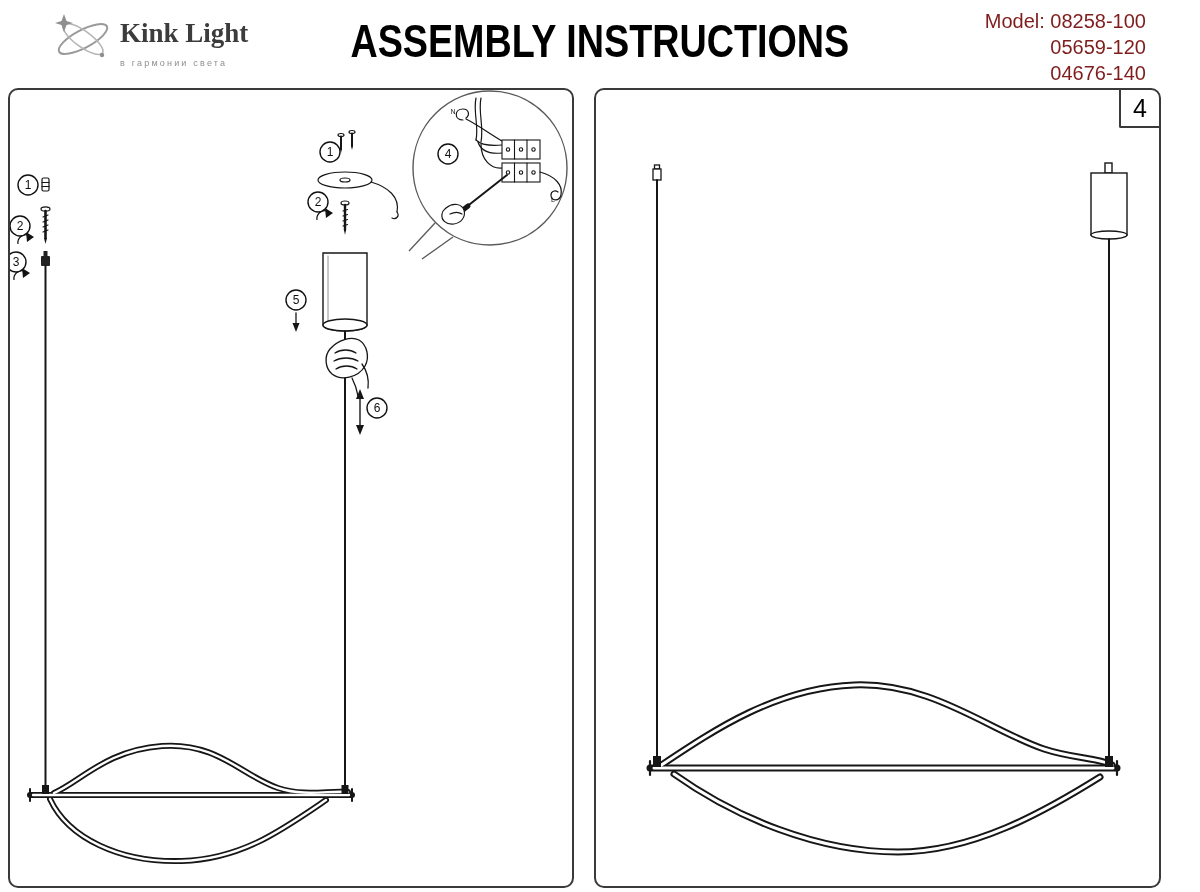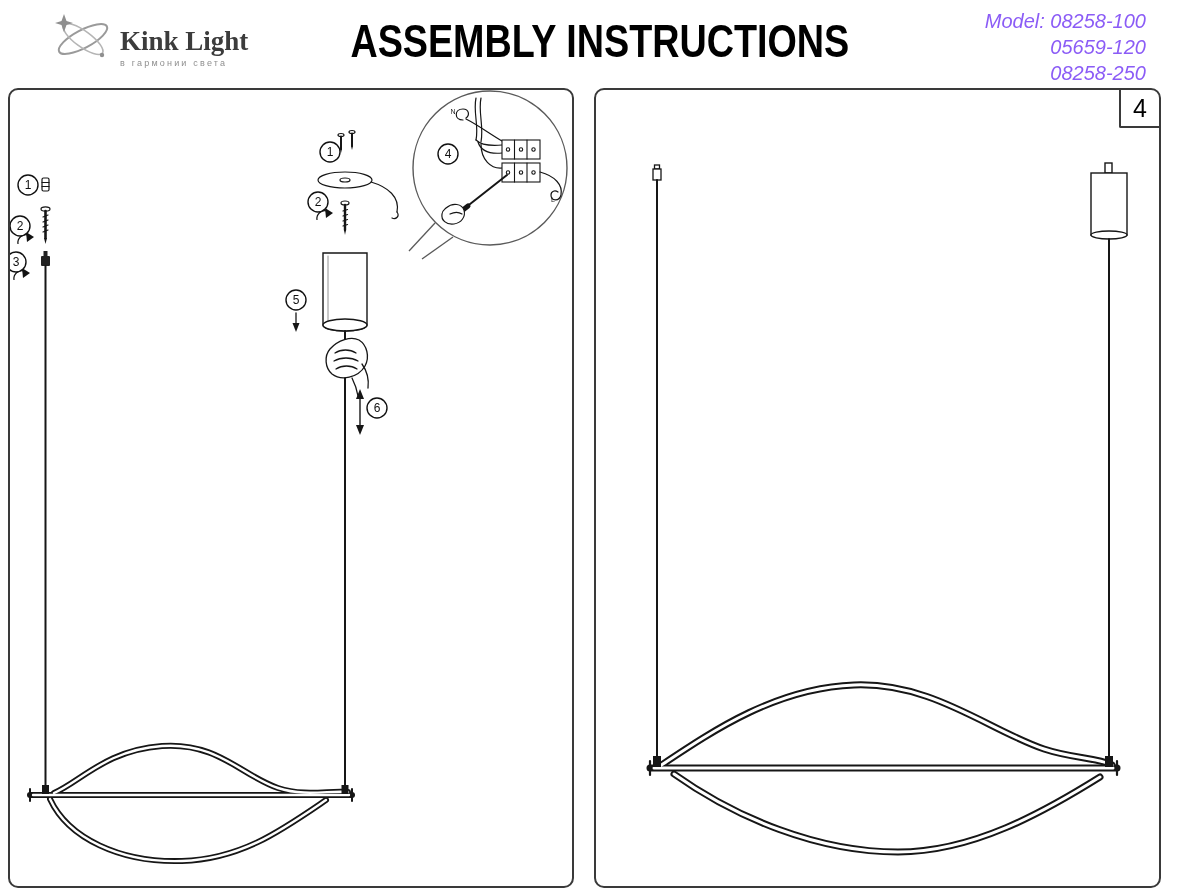--- a/index.html
+++ b/index.html
@@ -4,27 +4,27 @@
 <style>
   html,body{margin:0;padding:0;}
   body{
     width:1200px;height:892px;position:relative;background:#ffffff;
     font-family:"Liberation Sans",sans-serif;color:#111;overflow:hidden;
   }
   
   .hdr-logo{position:absolute;left:52px;top:10px;display:flex;align-items:flex-end;}
   .logo-text{margin-left:6px;margin-top:8px;}
   .brand{font-family:"Liberation Serif",serif;font-weight:bold;font-size:27px;color:#3c3c3c;line-height:28px;}
-  .tagline{font-size:9px;letter-spacing:2.2px;color:#8f8f8f;margin-top:3px;}
+  .tagline{font-size:9px;letter-spacing:2.2px;color:#8f8f8f;margin-top:11px;}
   .title{
     position:absolute;left:300px;top:14px;width:560px;text-align:center;
     font-weight:bold;font-size:46px;letter-spacing:0px;color:#000;
     transform:scaleX(0.82);transform-origin:center;white-space:nowrap;
   }
-  .models{position:absolute;right:54px;top:8px;text-align:right;font-size:20px;line-height:26px;color:#8b5cf6;font-style:italic;}
+  .models{position:absolute;right:54px;top:8px;text-align:right;font-size:20px;line-height:26px;color:#7f1d1d;}
   
   .panel{position:absolute;border:2px solid #3a3a3a;border-radius:10px;background:#fff;}
   #left-panel{left:8px;top:88px;width:562px;height:796px;}
   #right-panel{left:594px;top:88px;width:563px;height:796px;}
   .panel svg{position:absolute;left:0;top:0;}
   .page-num-box{
     position:absolute;top:0;right:0;width:38px;height:36px;
     border-left:2px solid #3a3a3a;border-bottom:2px solid #3a3a3a;
     display:flex;align-items:center;justify-content:center;
     font-size:25px;color:#000;border-bottom-left-radius:2px;
@@ -49,21 +49,21 @@
     <div class="brand">Kink Light</div>
     <div class="tagline">в гармонии света</div>
   </div>
 </div>
 
 <div class="title">ASSEMBLY INSTRUCTIONS</div>
 
 <div class="models">
   <div><span>Model:</span> <span>08258-100</span></div>
   <div>05659-120</div>
-  <div>08258-250</div>
+  <div>04676-140</div>
 </div>
 
 <div class="panel" id="left-panel">
   <svg width="558" height="792" viewBox="0 0 558 792">
     <defs>
       <g id="carrow" stroke="#111" fill="none" stroke-width="1.2">
         <path d="M -7,3 A 8,8 0 0 1 3,-6"></path>
         <polygon points="1,-9 9,-4 2,1" fill="#111" stroke="none"></polygon>
       </g>
     </defs>

